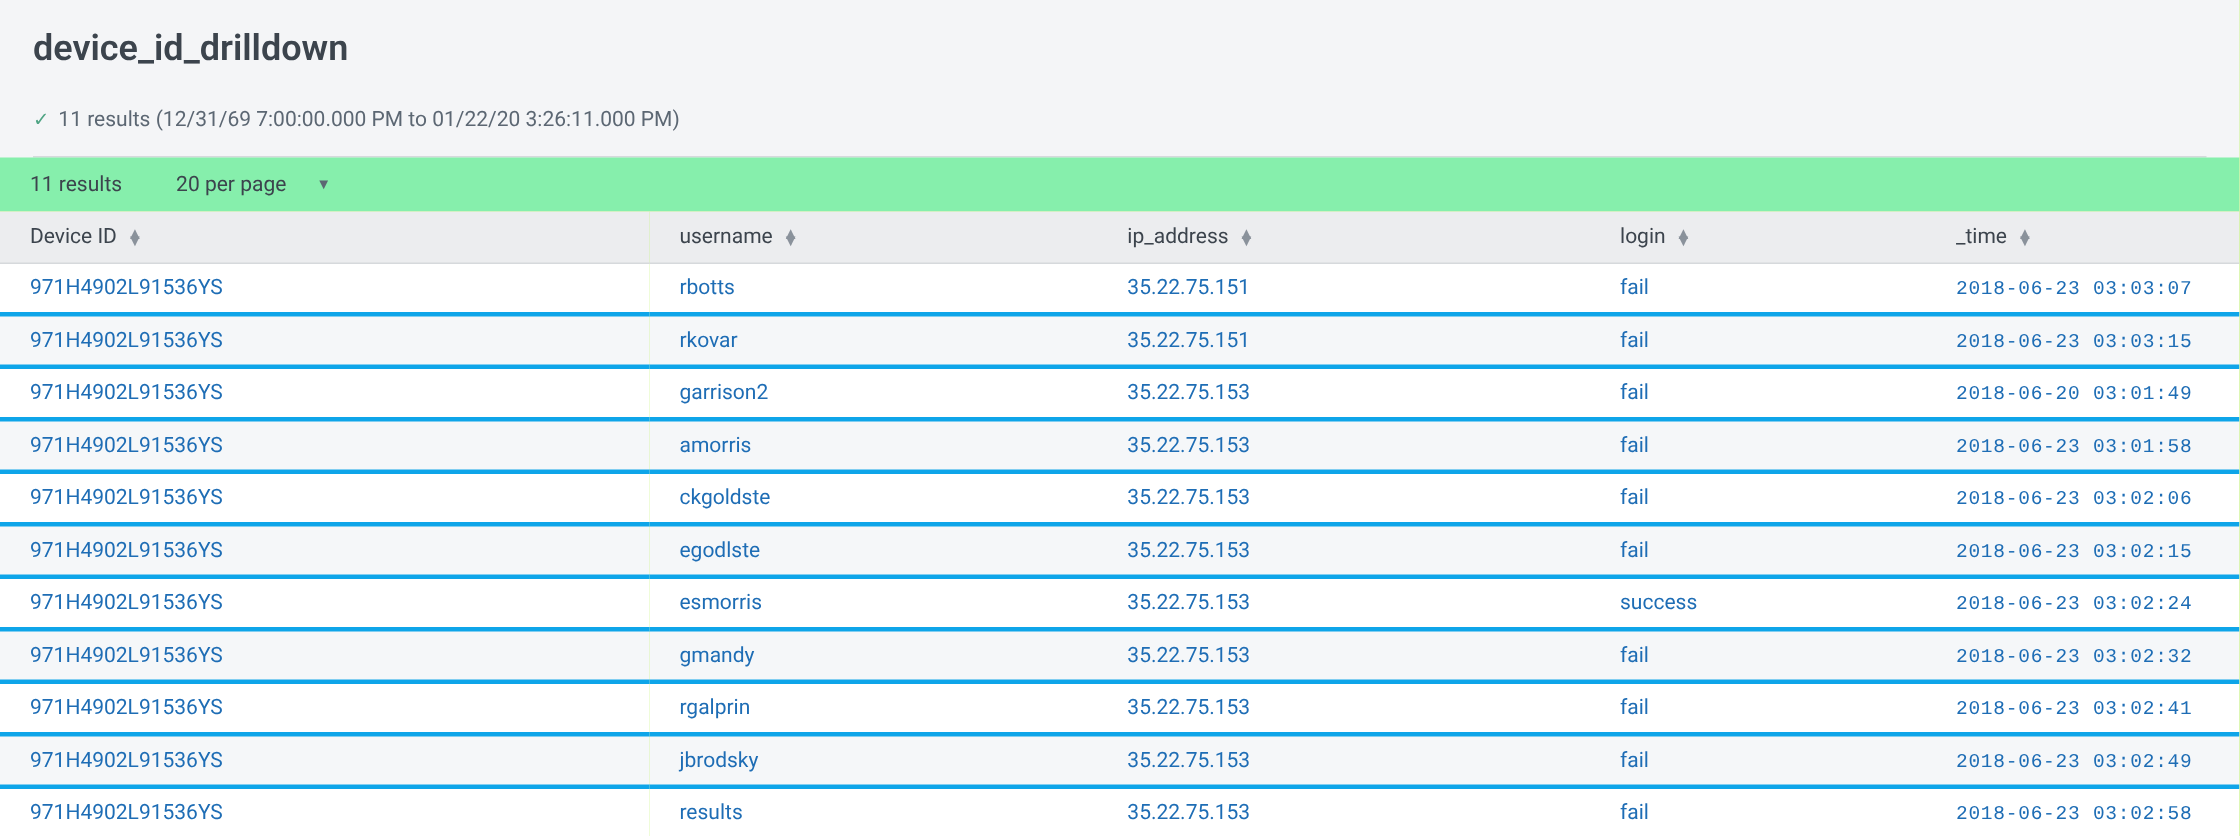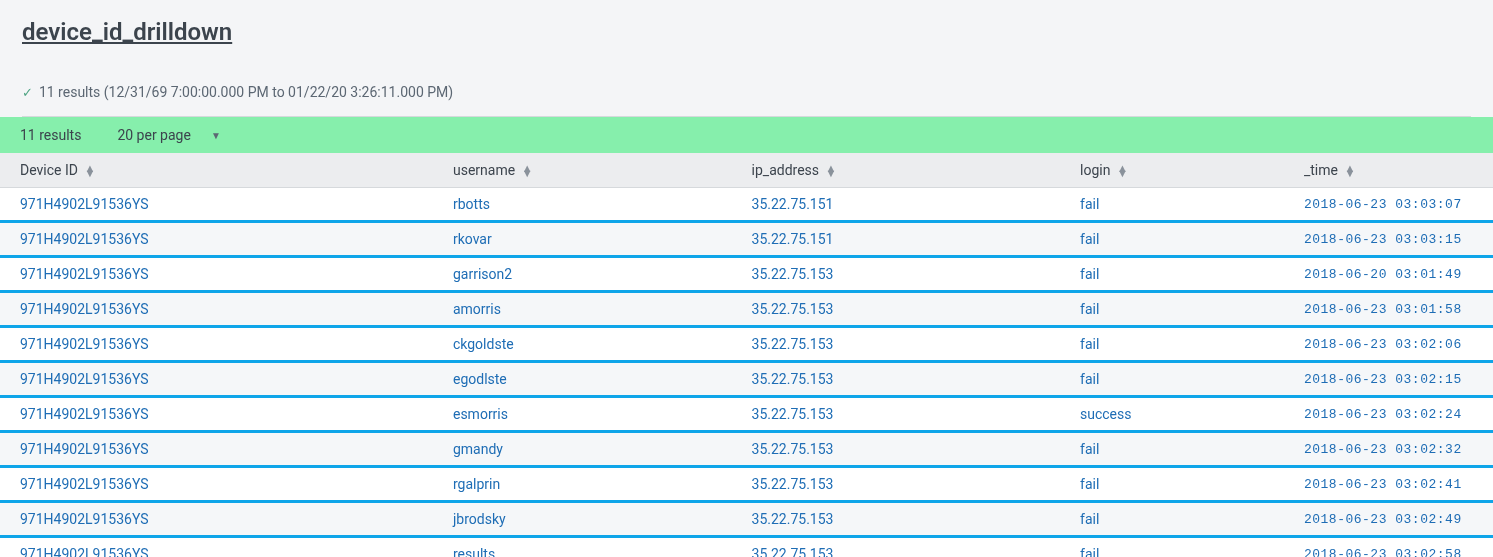--- a/index.html
+++ b/index.html
@@ -10,22 +10,21 @@
       font-size: 14px;
     }
     .header-section {
       background: #f4f5f7;
       padding: 18px 22px 0;
     }
     .page-title {
       font-size: 24px;
       font-weight: 600;
       color: #3c444d;
-      margin-bottom: 38px;
-      text-decoration: underline;
+      margin-bottom: 26px;
     }
     .results-meta {
       display: flex;
       align-items: center;
       gap: 6px;
       color: #5c6773;
       font-size: 14px;
       padding-bottom: 16px;
       border-bottom: 1px solid #d6d9dc;
     }

